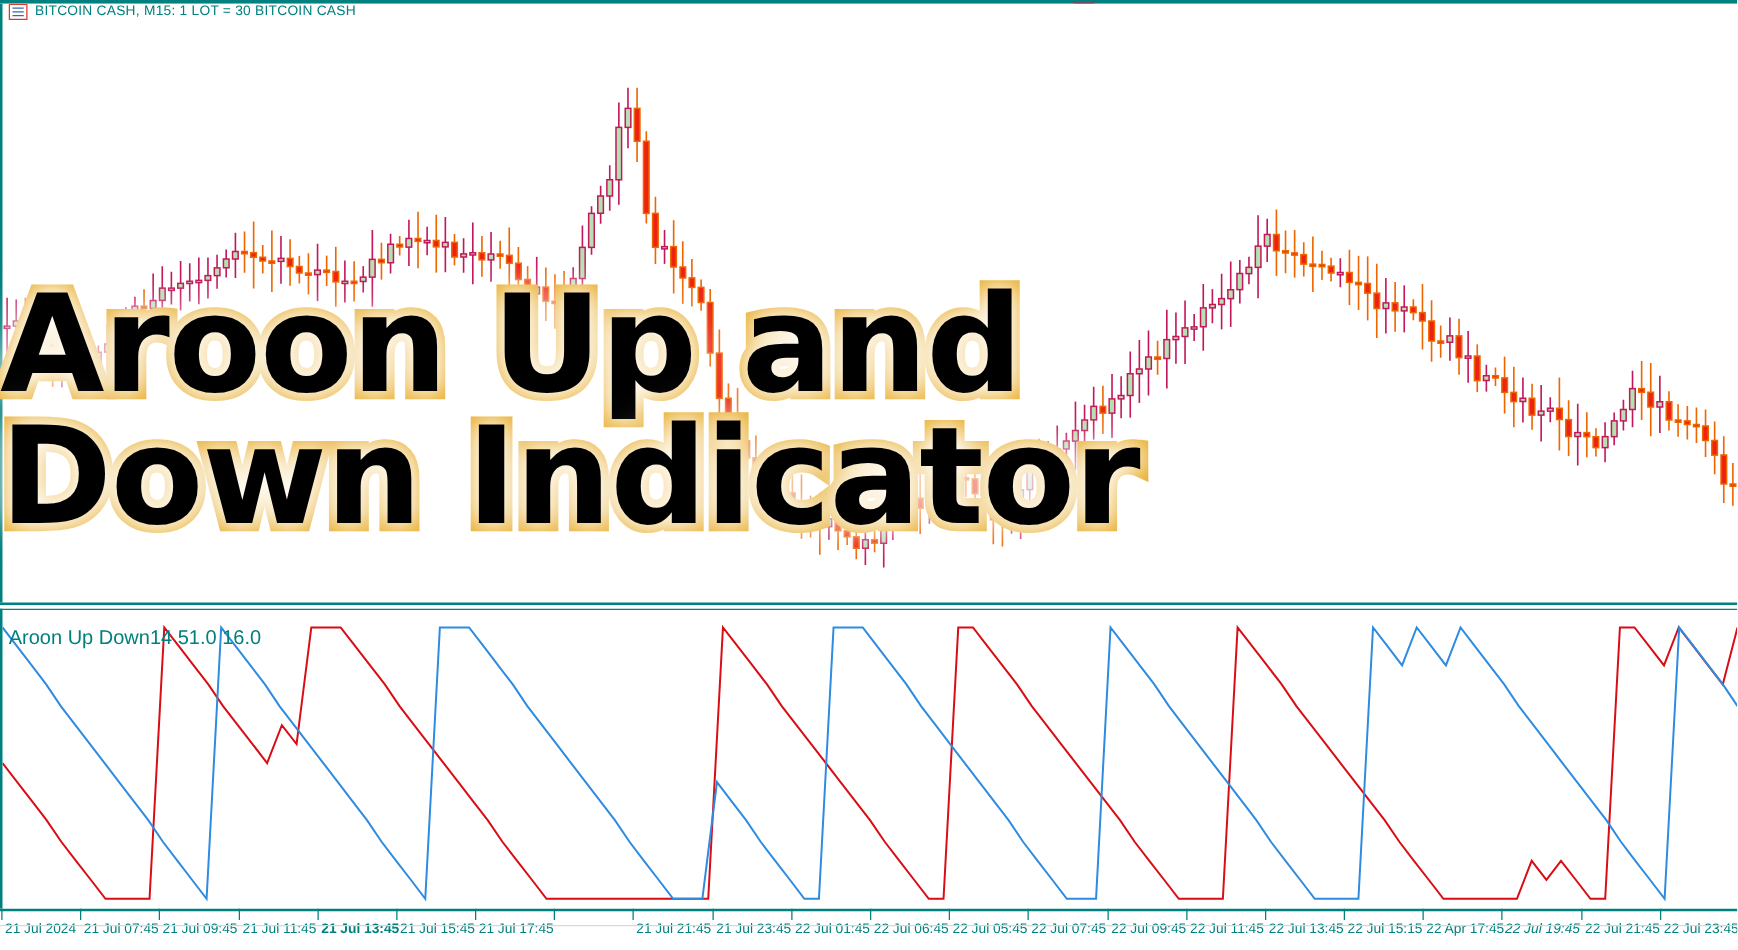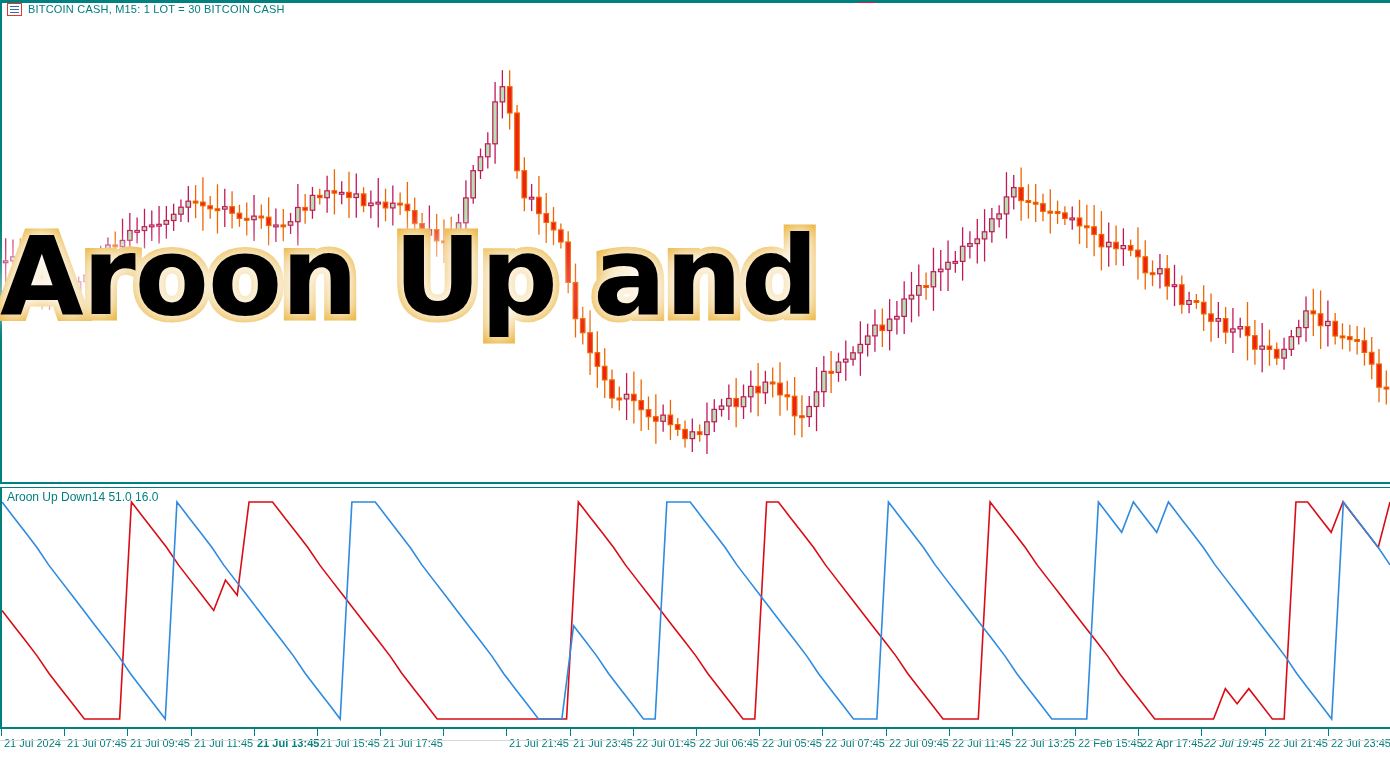--- a/index.html
+++ b/index.html
@@ -100,23 +100,23 @@
     position: absolute;
     left: 0; top: 487px;
     width: 1390px; height: 240px;
     background: #ffffff;
     border-left: 2px solid #00807e;
     border-top: 1.5px solid #00807e;
     box-sizing: border-box;
   }
   .ind-label {
     position: absolute;
-    left: 5px; top: 2px;
+    left: 5px; top: 14px;
     color: #00807e;
-    font-size: 12px;
+    font-size: 16px;
     white-space: nowrap;
     z-index: 6;
   }
   .ind-svg {
     position: absolute;
     left: 0; top: 0;
     width: 100%; height: 100%;
     display: block;
   }
 
@@ -623,32 +623,33 @@
         <div class="tlabel" style="left: 696px;">22 Jul 06:45</div>
         <div class="tick" style="left: 759px;"></div>
         <div class="tlabel" style="left: 759px;">22 Jul 05:45</div>
         <div class="tick" style="left: 822px;"></div>
         <div class="tlabel" style="left: 822px;">22 Jul 07:45</div>
         <div class="tick" style="left: 886px;"></div>
         <div class="tlabel" style="left: 886px;">22 Jul 09:45</div>
         <div class="tick" style="left: 949px;"></div>
         <div class="tlabel" style="left: 949px;">22 Jul 11:45</div>
         <div class="tick" style="left: 1012px;"></div>
-        <div class="tlabel" style="left: 1012px;">22 Jul 13:25</div>
+        <div class="tlabel" style="left: 1012px;">22 Jul 13:45</div>
         <div class="tick" style="left: 1075px;"></div>
-        <div class="tlabel" style="left: 1075px;">22 Feb 15:45</div>
+        <div class="tlabel" style="left: 1075px;">22 Jul 15:15</div>
         <div class="tick" style="left: 1138px;"></div>
         <div class="tlabel" style="left: 1138px;">22 Apr 17:45</div>
         <div class="tick" style="left: 1201px;"></div>
         <div class="tlabel" style="left: 1201px; font-style: italic;">22 Jul 19:45</div>
         <div class="tick" style="left: 1265px;"></div>
         <div class="tlabel" style="left: 1265px;">22 Jul 21:45</div>
         <div class="tick" style="left: 1328px;"></div>
         <div class="tlabel" style="left: 1328px;">22 Jul 23:45</div>
       </div>
     <div class="axis-base"></div>
   </div>
 
   <div class="title-overlay">
     <div class="title-line">Aroon Up and</div>
+    <div class="title-line">Down Indicator</div>
   </div>
 
 </div>
 
 </body></html>

